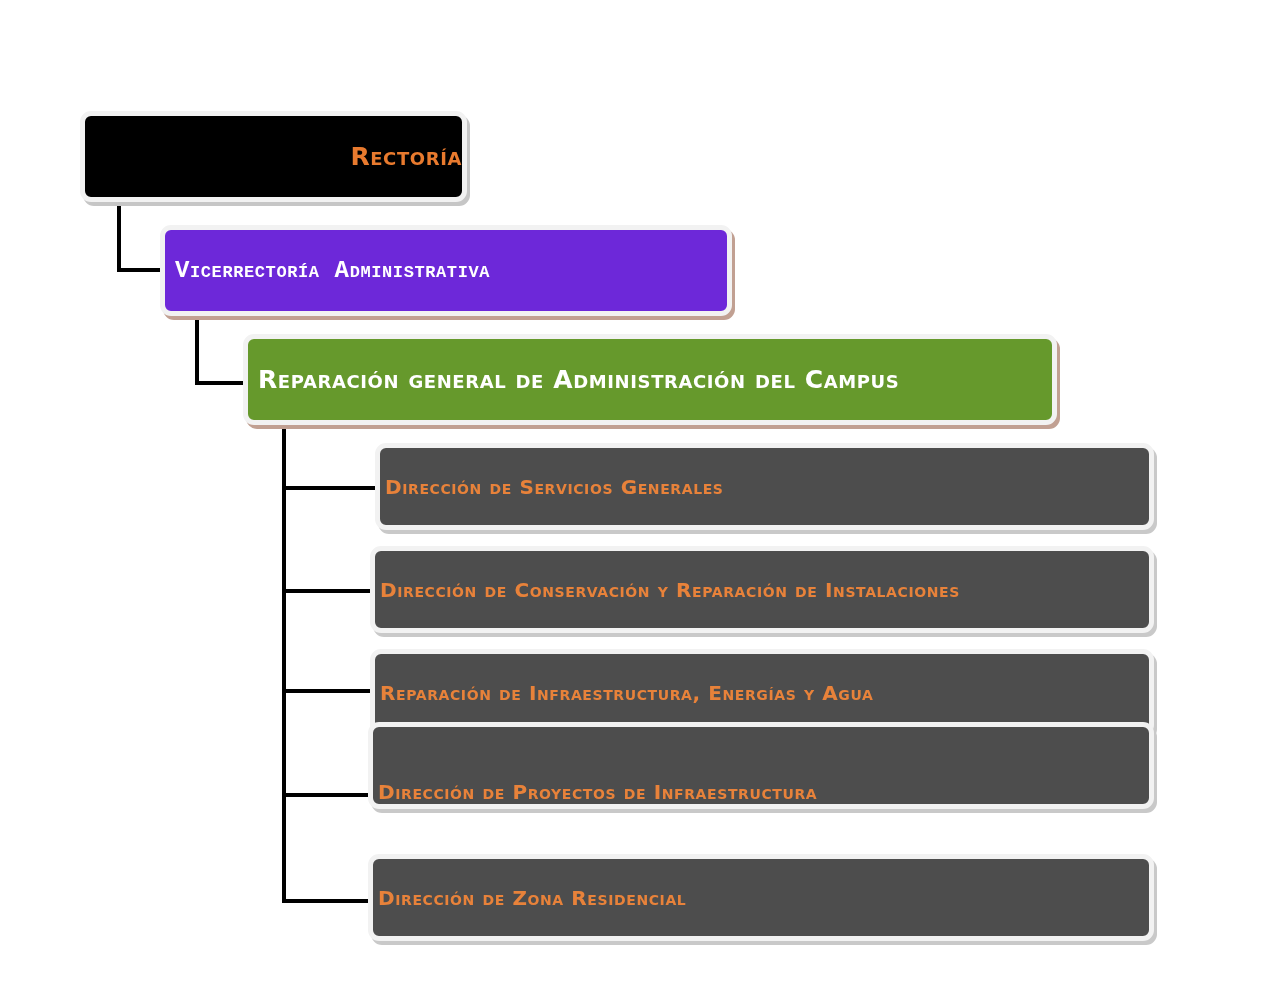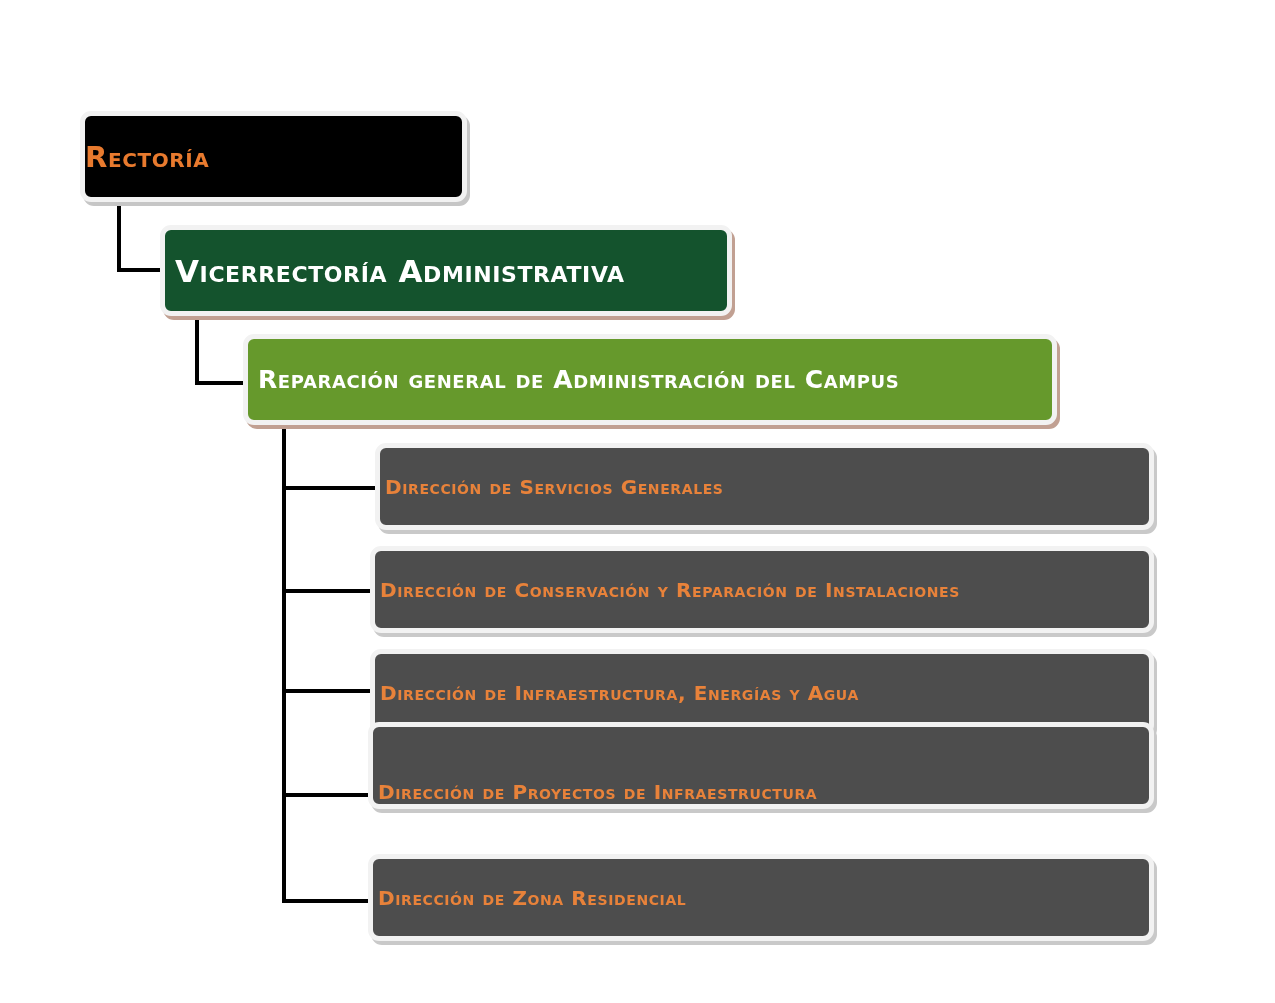--- a/index.html
+++ b/index.html
@@ -9,27 +9,27 @@
   }
   .node {
     position: absolute; box-sizing: border-box;
     border: 5px solid #f2f2f2; border-radius: 11px;
     display: flex; align-items: center;
     font-weight: bold; font-variant: small-caps; letter-spacing: 0.6px;
   }
   .node .label { white-space: nowrap; }
   .n-root {
     left: 80px; top: 111px; width: 387px; height: 91px;
-    background: #000000; color: #e87a2e; justify-content: flex-start;
-    box-shadow: 3px 4px 0 #c6c6c6; font-size: 29px;
+    background: #000000; color: #e87a2e; justify-content: flex-end;
+    box-shadow: 3px 4px 0 #c6c6c6; font-size: 25px;
   }
   .n-vice {
     left: 160px; top: 225px; width: 572px; height: 91px;
-    background: #14532d; color: #ffffff; padding-left: 10px;
-    box-shadow: 3px 4px 0 #c1a092; font-size: 31px;
+    background: #6d28d9; color: #ffffff; padding-left: 10px;
+    box-shadow: 3px 4px 0 #c1a092; font-size: 24px; font-family: Liberation Mono, monospace;
   }
   .n-dg {
     left: 243px; top: 334px; width: 814px; height: 91px;
     background: #66992c; color: #ffffff; padding-left: 10px;
     box-shadow: 3px 4px 0 #c1a092; font-size: 25px;
   }
   .n-child {
     background: #4d4d4d; color: #e8823a; padding-left: 5px;
     box-shadow: 3px 4px 0 #c9c9c9; font-size: 20px; height: 87px;
   }
@@ -65,21 +65,21 @@
 
 <div class="node n-child" style="left:375px; top:443px; width:779px;">
   <span class="label">Dirección de Servicios Generales</span>
 </div>
 
 <div class="node n-child" style="left:370px; top:546px; width:784px;">
   <span class="label">Dirección de Conservación y Reparación de Instalaciones</span>
 </div>
 
 <div class="node n-child" style="left:370px; top:649px; width:784px;">
-  <span class="label">Dirección de Infraestructura, Energías y Agua</span>
+  <span class="label">Reparación de Infraestructura, Energías y Agua</span>
 </div>
 
 <div class="node n-child" style="left:368px; top:722px; width:786px;align-items:flex-end;">
   <span class="label">Dirección de Proyectos de Infraestructura</span>
 </div>
 
 <div class="node n-child" style="left:368px; top:854px; width:786px;">
   <span class="label">Dirección de Zona Residencial</span>
 </div>
 

